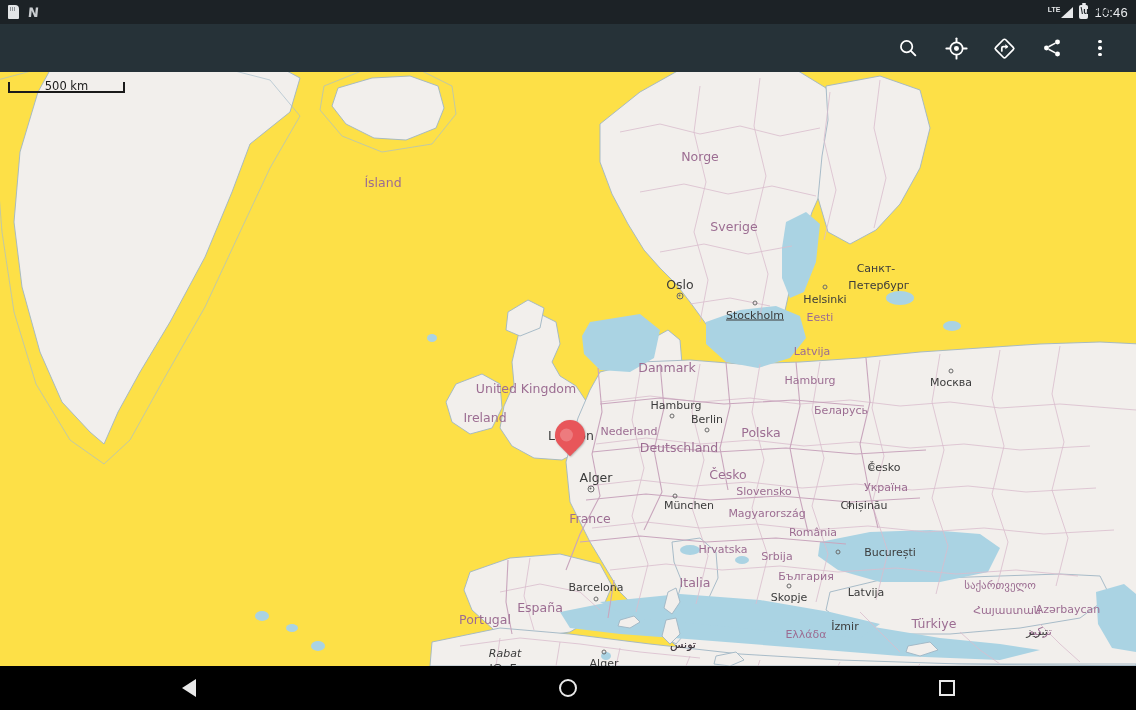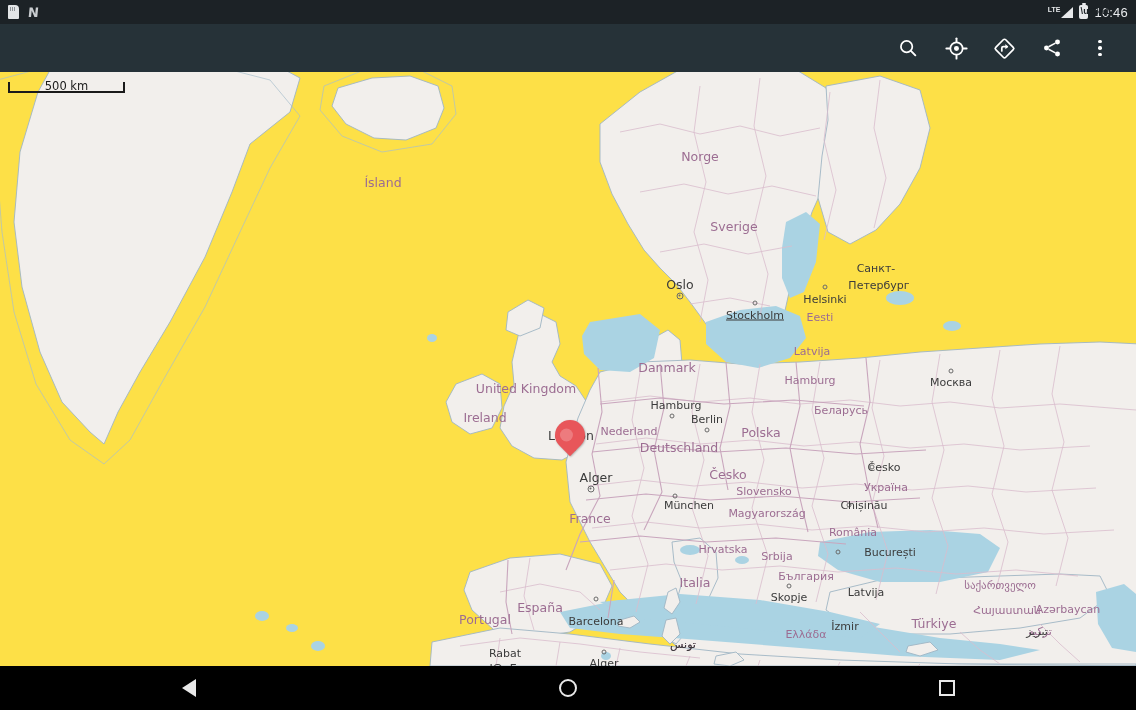--- a/index.html
+++ b/index.html
@@ -336,21 +336,21 @@
         <div class="lbl lbl-country" style="left: 526px; top: 316px;">United Kingdom</div>
         <div class="lbl lbl-country" style="left: 485px; top: 345px;">Ireland</div>
         <div class="lbl lbl-country sm" style="left: 629px; top: 359px;">Nederland</div>
         <div class="lbl lbl-country" style="left: 679px; top: 375px;">Deutschland</div>
         <div class="lbl lbl-country" style="left: 761px; top: 360px;">Polska</div>
         <div class="lbl lbl-country sm" style="left: 841px; top: 338px;">Беларусь</div>
         <div class="lbl lbl-country sm" style="left: 886px; top: 415px;">Україна</div>
         <div class="lbl lbl-country" style="left: 728px; top: 402px;">Česko</div>
         <div class="lbl lbl-country sm" style="left: 764px; top: 419px;">Slovensko</div>
         <div class="lbl lbl-country sm" style="left: 767px; top: 441px;">Magyarország</div>
-        <div class="lbl lbl-country sm" style="left: 813px; top: 460px; margin-left: 40px;">România</div>
+        <div class="lbl lbl-country sm" style="left: 813px; top: 460px;">România</div>
         <div class="lbl lbl-country" style="left: 590px; top: 446px;">France</div>
         <div class="lbl lbl-country sm" style="left: 723px; top: 477px;">Hrvatska</div>
         <div class="lbl lbl-country sm" style="left: 777px; top: 484px;">Srbija</div>
         <div class="lbl lbl-country sm" style="left: 806px; top: 504px;">България</div>
         <div class="lbl lbl-country" style="left: 695px; top: 510px;">Italia</div>
         <div class="lbl lbl-country" style="left: 540px; top: 535px;">España</div>
         <div class="lbl lbl-country" style="left: 485px; top: 547px;">Portugal</div>
         <div class="lbl lbl-country sm" style="left: 806px; top: 562px;">Ελλάδα</div>
         <div class="lbl lbl-country" style="left: 934px; top: 551px;">Türkiye</div>
         <div class="lbl lbl-country sm" style="left: 1000px; top: 513px;">საქართველო</div>
@@ -382,22 +382,22 @@
         <div class="lbl lbl-city sm" style="left: 884px; top: 395px;">Česko</div>
         <div class="citydot small" style="left: 849px; top: 433px;"></div>
         <div class="lbl lbl-city sm" style="left: 864px; top: 433px;">Chișinău</div>
         <div class="citydot small" style="left: 838px; top: 480px;"></div>
         <div class="lbl lbl-city sm" style="left: 862px; top: 480px; margin-left: 28px;">București</div>
         <div class="citydot small" style="left: 789px; top: 514px;"></div>
         <div class="lbl lbl-city sm" style="left: 789px; top: 525px;">Skopje</div>
         <div class="lbl lbl-city sm" style="left: 866px; top: 520px;">Latvija</div>
         <div class="lbl lbl-city sm" style="left: 845px; top: 554px;">İzmir</div>
         <div class="citydot small" style="left: 596px; top: 527px;"></div>
-        <div class="lbl lbl-city sm" style="left: 596px; top: 515px; margin-top: 34px;">Barcelona</div>
-        <div class="lbl lbl-city sm" style="left: 505px; top: 581px;">Rabat</div>
+        <div class="lbl lbl-city sm" style="left: 596px; top: 515px;">Barcelona</div>
+        <div class="lbl lbl-city sm" style="left: 505px; top: 581px; font-style: italic;">Rabat</div>
         <div class="lbl lbl-city sm" style="left: 503px; top: 596px;">ⵏⴱⴰⵟ</div>
         <div class="citydot small" style="left: 604px; top: 580px;"></div>
         <div class="lbl lbl-city sm" style="left: 604px; top: 591px;">Alger</div>
         <div class="lbl lbl-city sm" style="left: 683px; top: 572px;">تونس</div>
         <div class="lbl lbl-city sm" style="left: 1037px; top: 559px;">تبریز</div>
       </div>
 
     <div id="pin" style="left:570px; top:378px;">
       <div class="head"></div>
     </div>

